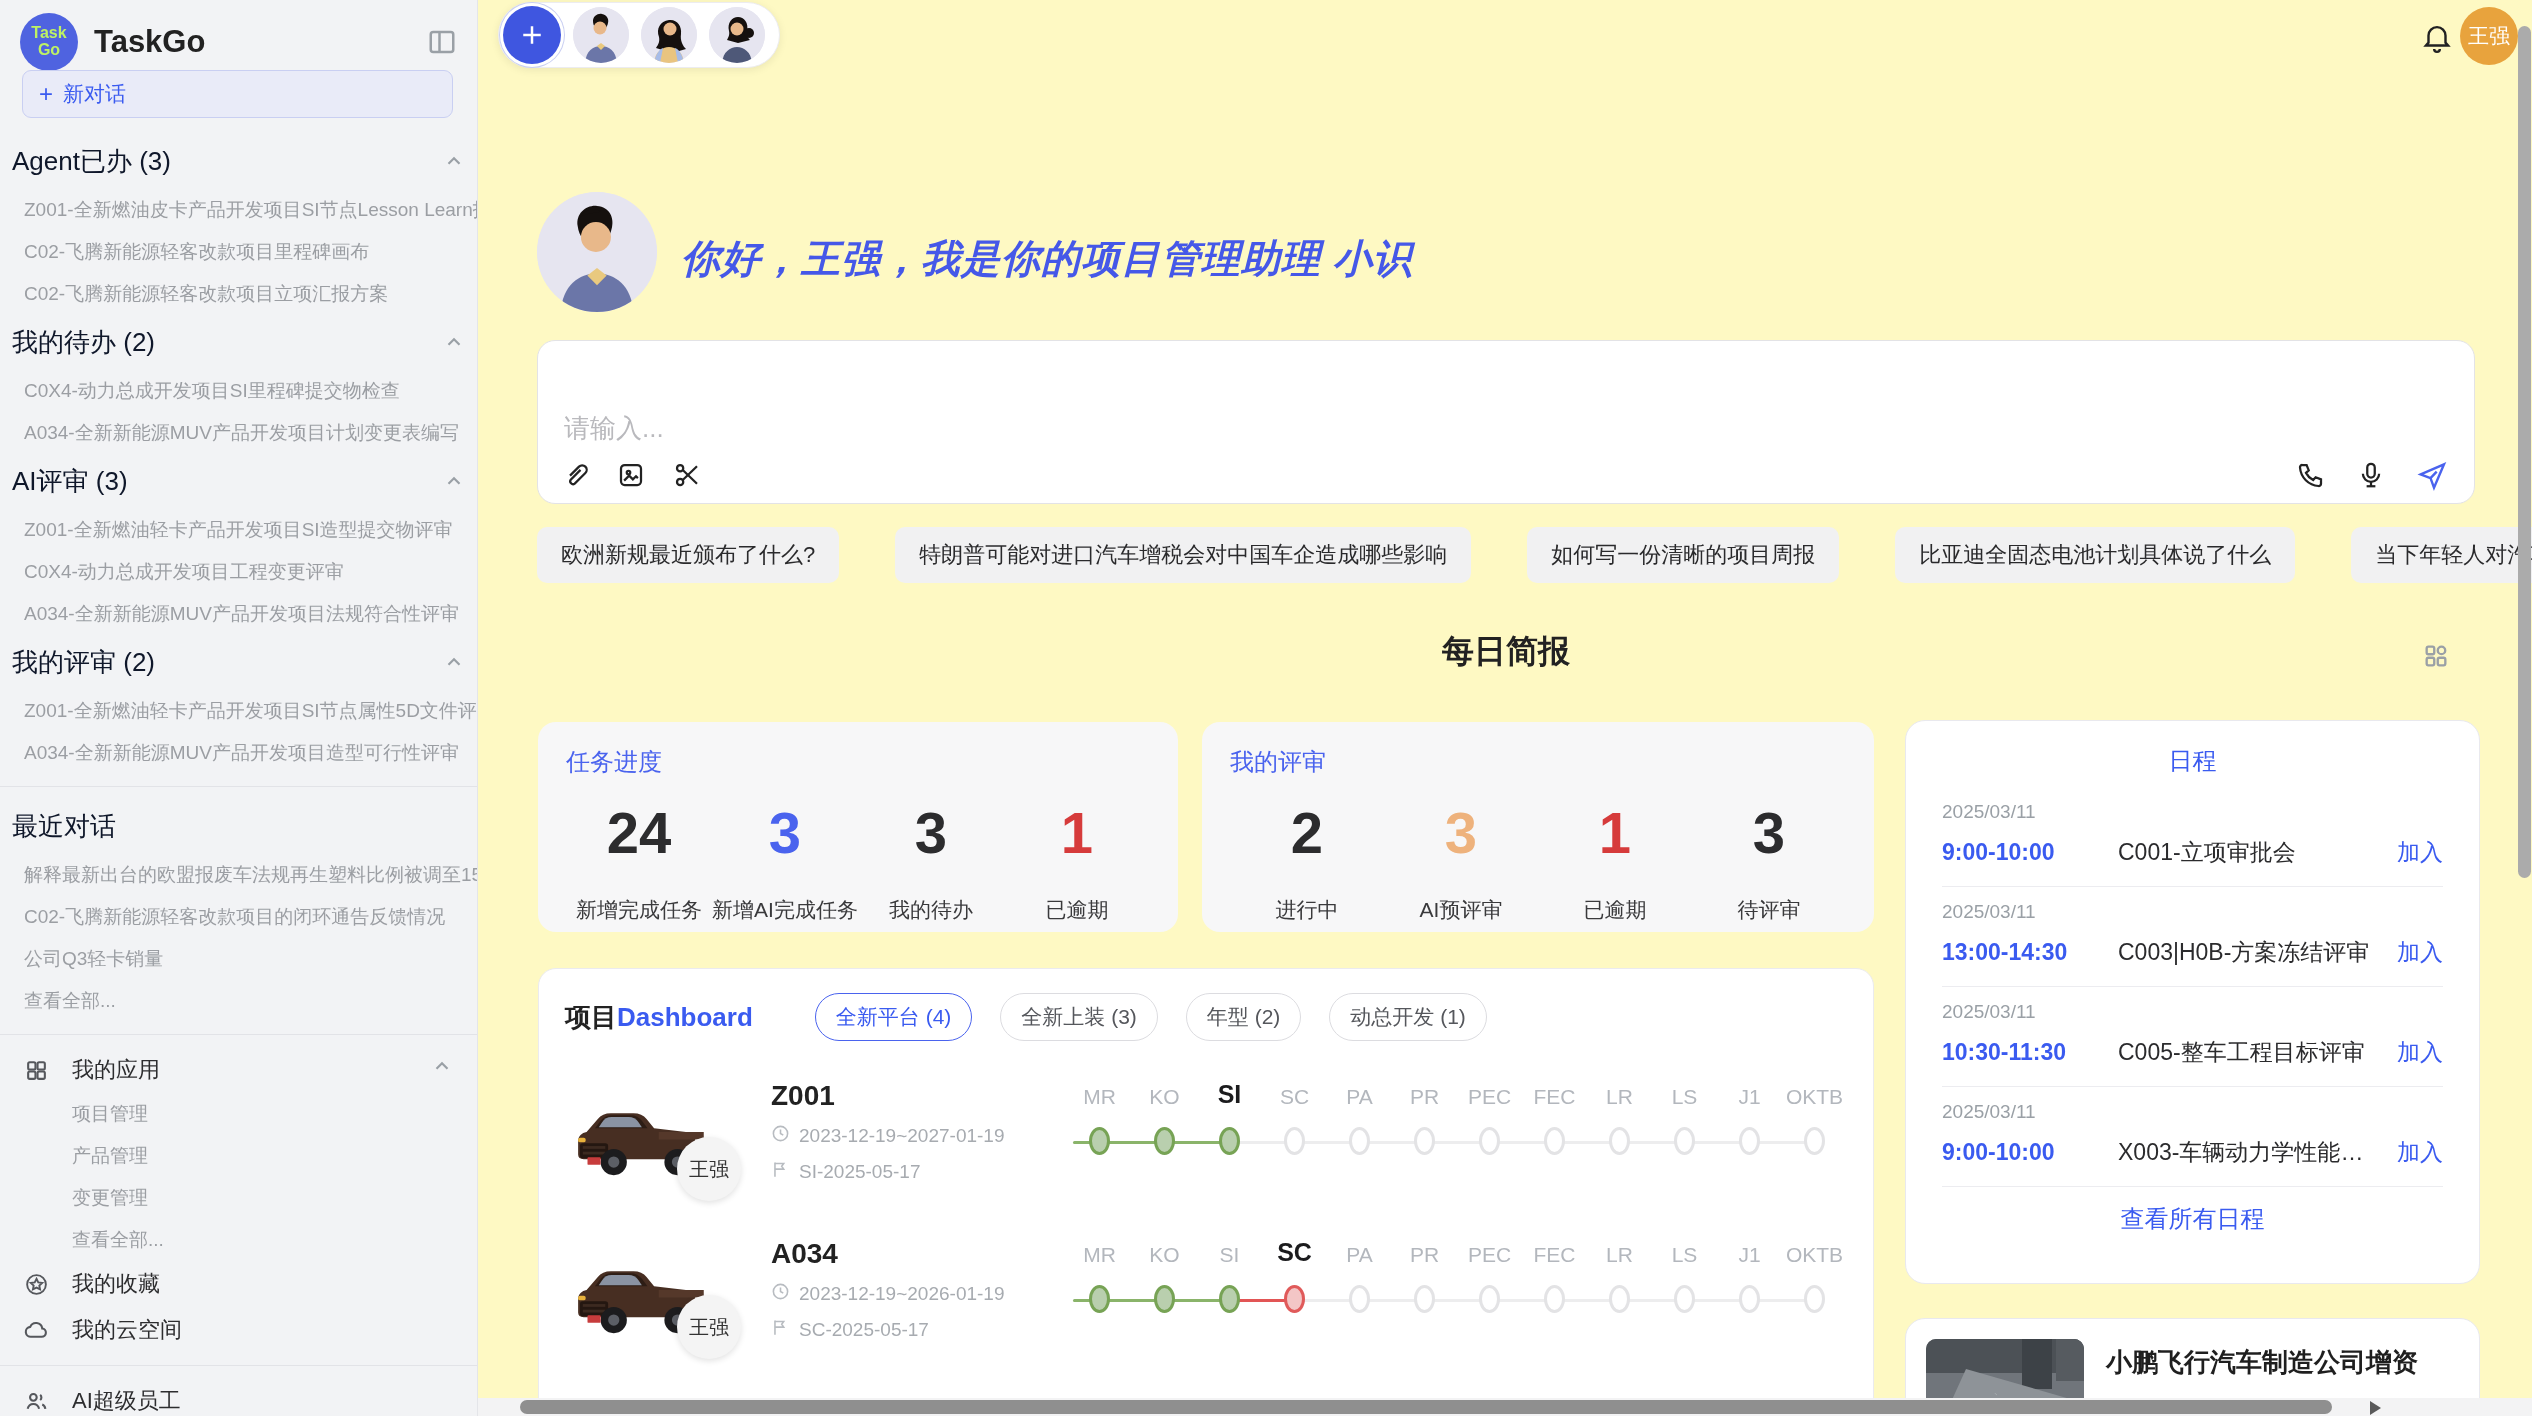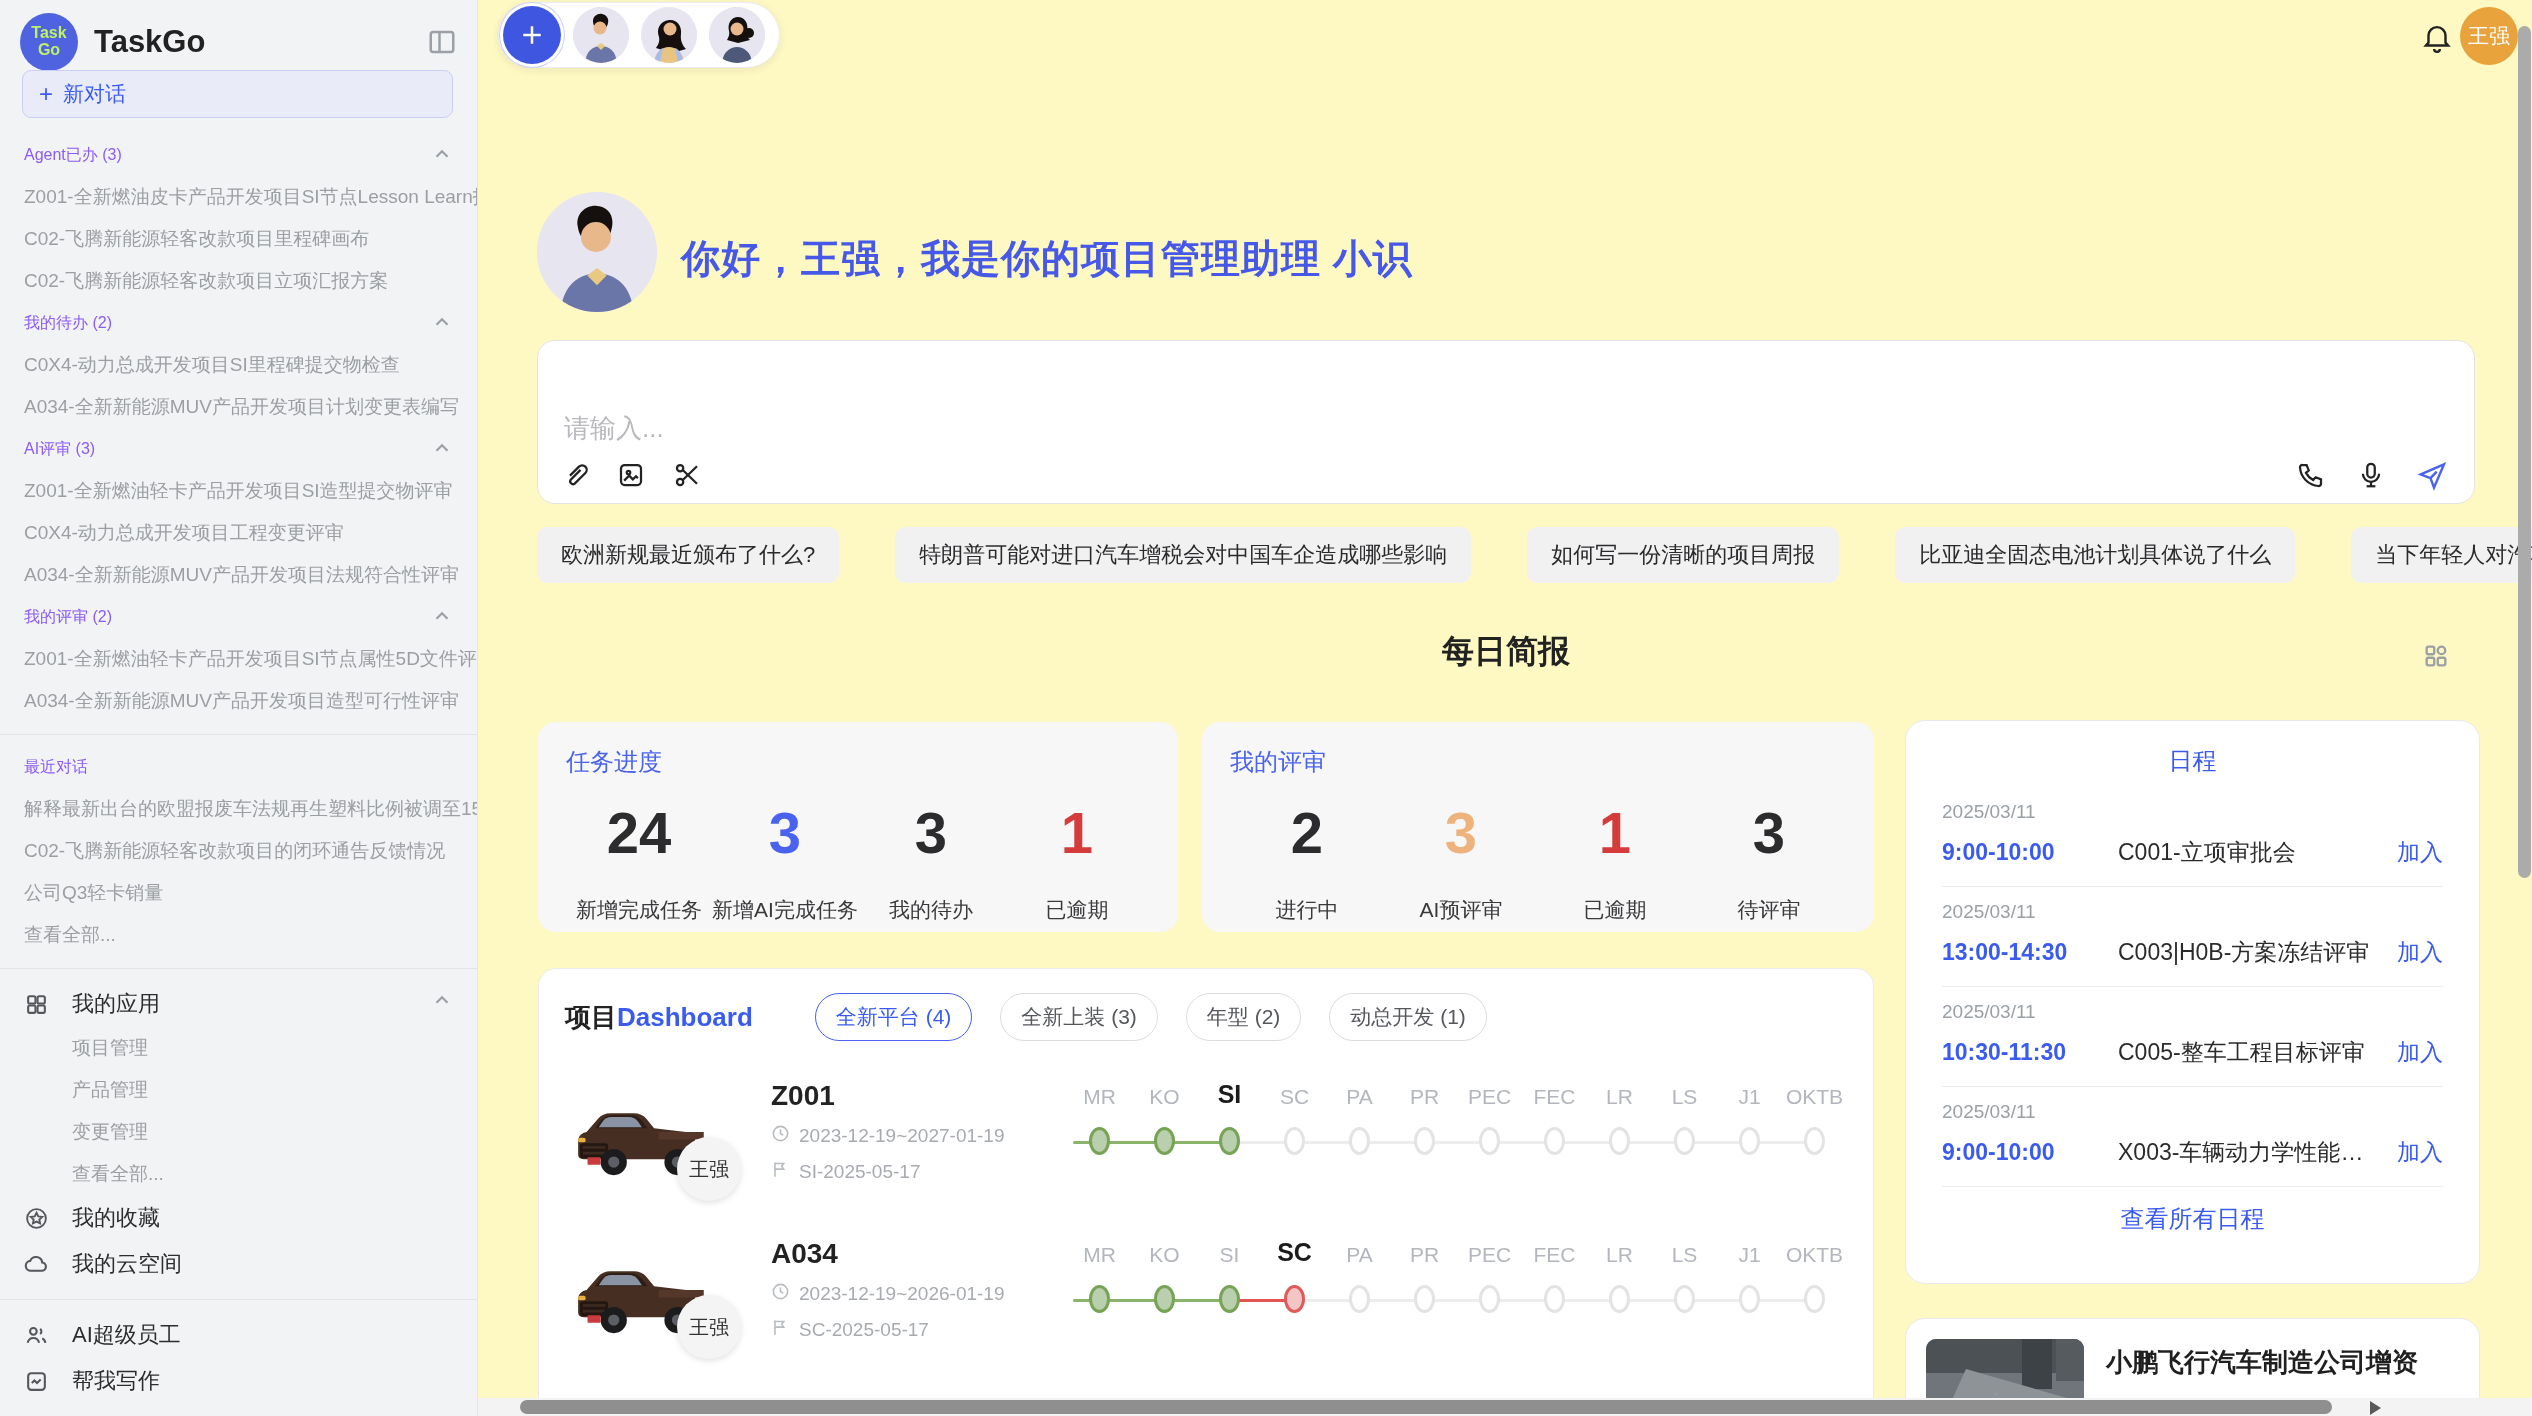--- a/index.html
+++ b/index.html
@@ -10,38 +10,38 @@
   }
   
   .sidebar { position:absolute; left:0; top:0; width:478px; height:100%; background:#f2f3f5; border-right:1px solid #e4e5e9; overflow:hidden; }
   .sb-head { display:flex; align-items:center; height:84px; padding:0 20px; }
   .logo-badge { width:58px; height:58px; border-radius:50%; background:#4f63e0; color:#bef264; display:flex; flex-direction:column; align-items:center; justify-content:center; font-size:16px; line-height:1.05; font-weight:600; }
   .app-title { margin-left:16px; font-size:31px; font-weight:700; color:#222; }
   .collapse-btn { margin-left:auto; cursor:pointer; display:flex; }
   .new-chat { position:absolute; left:22px; right:24px; top:70px; height:48px; background:#e9ebf8; border:1px solid #c9cff2; border-radius:9px; display:flex; align-items:center; padding:0 16px; color:#3a5bf0; font-size:21px; cursor:pointer; }
   .new-chat .plus-glyph { font-size:24px; margin-right:10px; font-weight:400; }
   .sb-body { position:absolute; top:134px; left:0; right:0; bottom:0; overflow:hidden; }
-  .sb-section-head { display:flex; align-items:center; padding:10px 24px; font-size:16px; color:#8b5cf6; font-weight:500; }
+  .sb-section-head { display:flex; align-items:center; padding:10px 12px; font-size:26px; color:#0f172a; font-weight:500; }
   .sb-section-head .chev { margin-left:auto; display:flex; }
   .sb-item { height:42px; line-height:42px; padding:0 24px; font-size:19px; color:#9b9ea3; white-space:nowrap; overflow:hidden; cursor:pointer; }
   .sb-divider { border-top:1px solid #e2e3e7; margin:12px 0; }
   .sb-row { display:flex; align-items:center; height:46px; padding:0 24px; font-size:22px; color:#2d2d2f; cursor:pointer; }
   .sb-row .sb-ico { width:26px; margin-right:22px; display:flex; color:#55575c; }
   .sb-sub { height:42px; line-height:42px; padding:0 24px 0 72px; font-size:19px; color:#9b9ea3; cursor:pointer; }
   
   .main { position:absolute; left:478px; top:0; right:0; bottom:0; background:#fef9c3; }
   .top-pill { position:absolute; left:20px; top:2px; height:66px; padding:4px 14px 4px 4px; background:#fff; border:1px solid #ececf0; border-radius:40px; box-shadow:0 2px 8px rgba(0,0,0,.08); display:flex; align-items:center; gap:12px; }
   .pill-plus { width:58px; height:58px; border-radius:50%; background:#3f56e0; color:#fff; display:flex; align-items:center; justify-content:center; box-shadow:0 0 0 3px #fff,0 0 0 4px #c9cff2; cursor:pointer; }
   .pill-avatar { width:56px; height:56px; border-radius:50%; overflow:hidden; background:#e6e5f0; cursor:pointer; flex:none; }
   .pill-avatar svg { width:100%; height:100%; display:block; }
   .bell-btn { position:absolute; left:1942px; top:20px; cursor:pointer; color:#333; }
   .user-badge { position:absolute; left:1982px; top:7px; width:58px; height:58px; border-radius:50%; background:#e8a33d; color:#fff; font-size:21px; display:flex; align-items:center; justify-content:center; cursor:pointer; }
   .greet-avatar { position:absolute; left:59px; top:192px; width:120px; height:120px; border-radius:50%; overflow:hidden; background:#e6e5f0; }
   .greet-avatar svg { width:100%; height:100%; }
-  .greet-text { position:absolute; left:203px; top:232px; font-size:39px; font-weight:700; color:#4558e8; letter-spacing:1px; }
+  .greet-text { position:absolute; left:203px; top:232px; font-size:39px; font-weight:700; font-style:italic; color:#4558e8; letter-spacing:1px; }
   .input-card { position:absolute; left:59px; top:340px; width:1938px; height:164px; border:1px solid #e3e3e6; border-radius:18px; background:#fff; }
   .input-card textarea { position:absolute; inset:0; border:0; outline:none; resize:none; background:transparent; font-family:inherit; font-size:26px; color:#333; padding:70px 28px 50px 26px; }
   .input-card textarea::placeholder { color:#b9b9bd; }
   .input-toolbar { position:absolute; left:22px; right:26px; bottom:12px; display:flex; align-items:center; }
   .tool-ico { margin-right:26px; cursor:pointer; color:#222; display:flex; }
   .tool-right { margin-left:auto; display:flex; align-items:center; }
   .tool-right .tool-ico { margin-right:0; margin-left:30px; }
   .chips { position:absolute; left:59px; top:527px; width:2000px; display:flex; gap:56px; }
   .chip { background:#f1f1f2; border-radius:10px; padding:13px 24px; font-size:22px; color:#2a2a2c; white-space:nowrap; cursor:pointer; }
   .daily-head { position:absolute; left:59px; top:630px; width:1938px; text-align:center; font-size:32px; font-weight:700; color:#222; }

